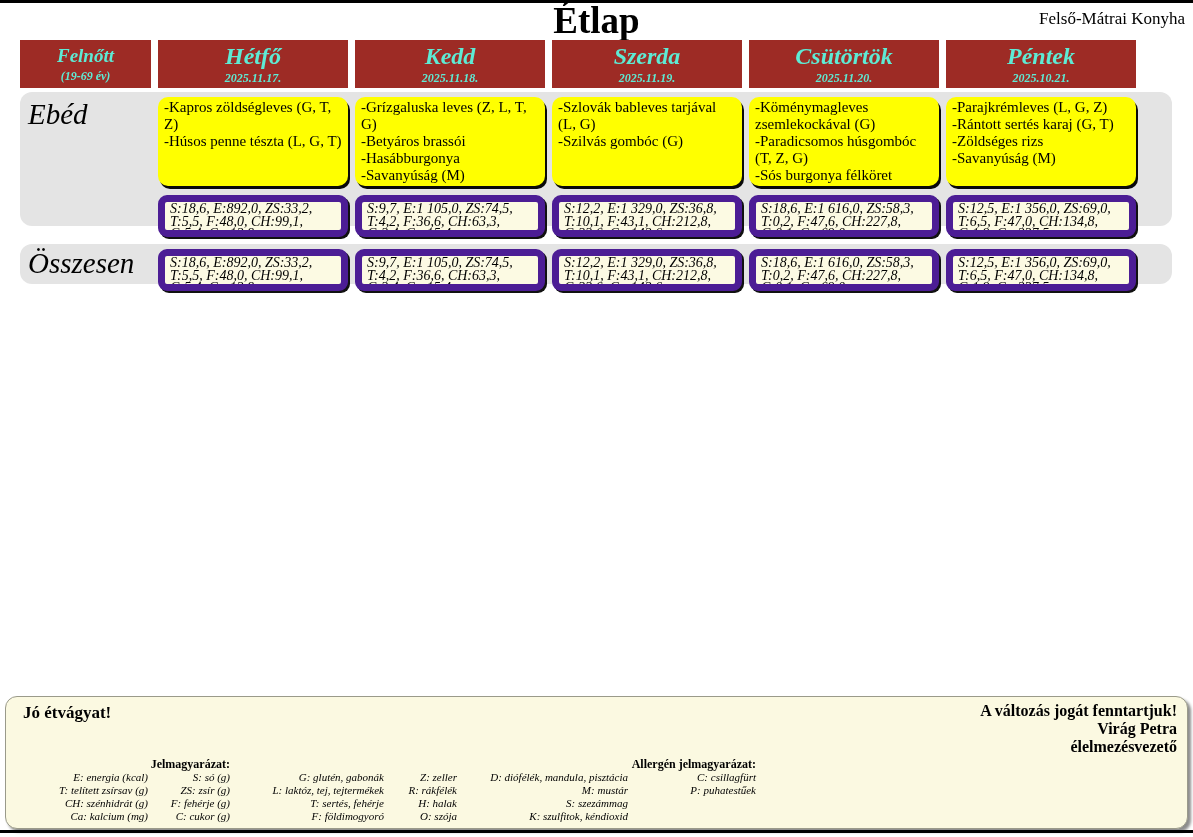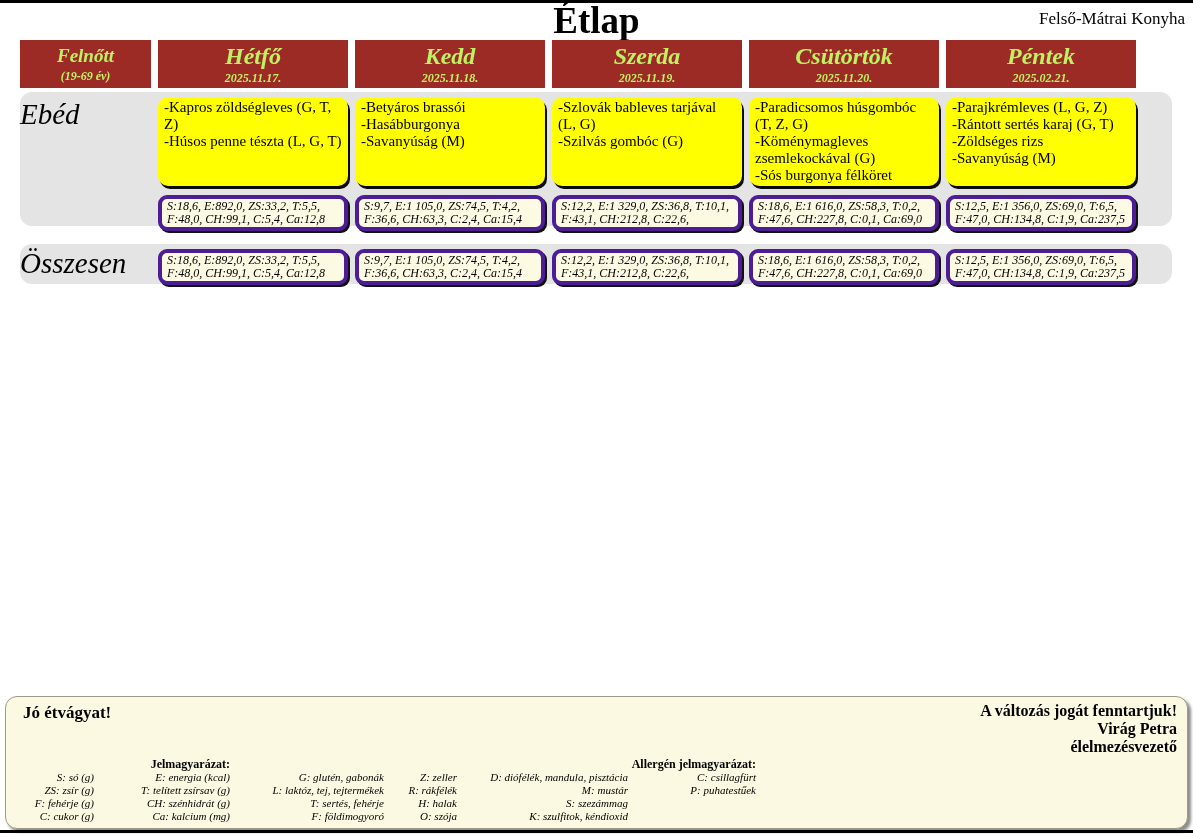--- a/index.html
+++ b/index.html
@@ -22,49 +22,49 @@
 
   
   .cols {
     display:grid;
     grid-template-columns:131px repeat(5,190px);
     column-gap:7px;
   }
 
   .header-row { position:absolute; left:20px; top:40px; }
   .hbox {
-    background:#9d2b25; color:#bef264; height:48px; text-align:center;
+    background:#9d2b25; color:#5eead4; height:48px; text-align:center;
     display:flex; flex-direction:column; justify-content:center;
   }
   .hname { font-size:24px; font-weight:bold; font-style:italic; line-height:26px; }
   .hname.small { font-size:19px; line-height:22px; }
   .hdate { font-size:12px; font-weight:bold; font-style:italic; line-height:14px; margin-top:2px; }
 
   .band {
     position:absolute; left:20px; width:1152px; background:#e4e4e4;
     border-radius:12px;
   }
   .band-lunch { top:92px; height:134px; }
   .band-total { top:244px; height:40px; }
 
   .row-label {
     font-style:italic; font-size:29px; line-height:32px;
-    padding-left:0; padding-top:6px;
+    padding-left:8px; padding-top:6px;
   }
   .band-total .row-label { padding-top:3px; }
 
   .menu-box {
     margin-top:5px; height:83px; background:#ffff00; border-radius:10px;
     box-shadow:2px 3px 0 #0a0a0a; padding:2px 6px 4px 6px;
     font-size:15px; line-height:17px; overflow:hidden;
   }
   .nutri-box {
-    margin-top:9px; background:#fcfae3; border:4px solid #4c1d95; border-radius:9px;
+    margin-top:9px; background:#fcfae3; border:7px solid #4c1d95; border-radius:9px;
     box-shadow:2px 2px 0 #111; padding:1px 5px 2px 5px;
-    font-size:12px; font-style:italic; line-height:12.5px; height:25px; overflow:hidden;
+    font-size:14px; font-style:italic; line-height:12.5px; height:25px; overflow:hidden;
   }
   .band-total .nutri-box { margin-top:5px; }
 
   .footer-box {
     position:absolute; left:5px; top:696px; width:1181px; height:131px;
     background:#fbf9e1; border:1px solid #9a9a8a; border-radius:12px;
     box-shadow:3px 3px 3px rgba(0,0,0,0.45);
   }
   .greeting { position:absolute; left:17px; top:6px; font-size:17px; font-weight:bold; }
   .rights-block {
@@ -106,56 +106,57 @@
     <div class="hbox">
       <div class="hname">Szerda</div>
       <div class="hdate">2025.11.19.</div>
     </div>
     <div class="hbox">
       <div class="hname">Csütörtök</div>
       <div class="hdate">2025.11.20.</div>
     </div>
     <div class="hbox">
       <div class="hname">Péntek</div>
-      <div class="hdate">2025.02.21.</div>
+      <div class="hdate">2025.10.21.</div>
     </div>
   </div>
 
   <div class="band band-lunch cols">
     <div class="row-label">Ebéd</div>
 
     <div>
       <div class="menu-box">
         <div class="menu-item">-Kapros zöldségleves (G, T, Z)</div>
         <div class="menu-item">-Húsos penne tészta (L, G, T)</div>
       </div>
       <div class="nutri-box">S:18,6, E:892,0, ZS:33,2, T:5,5, F:48,0, CH:99,1, C:5,4, Ca:12,8</div>
     </div>
 
     <div>
       <div class="menu-box">
+        <div class="menu-item">-Grízgaluska leves (Z, L, T, G)</div>
         <div class="menu-item">-Betyáros brassói</div>
         <div class="menu-item">-Hasábburgonya</div>
         <div class="menu-item">-Savanyúság (M)</div>
       </div>
       <div class="nutri-box">S:9,7, E:1 105,0, ZS:74,5, T:4,2, F:36,6, CH:63,3, C:2,4, Ca:15,4</div>
     </div>
 
     <div>
       <div class="menu-box">
         <div class="menu-item">-Szlovák bableves tarjával (L, G)</div>
         <div class="menu-item">-Szilvás gombóc  (G)</div>
       </div>
       <div class="nutri-box">S:12,2, E:1 329,0, ZS:36,8, T:10,1, F:43,1, CH:212,8, C:22,6, Ca:142,6</div>
     </div>
 
     <div>
       <div class="menu-box">
+        <div class="menu-item">-Köménymagleves zsemlekockával (G)</div>
         <div class="menu-item">-Paradicsomos húsgombóc (T, Z, G)</div>
-        <div class="menu-item">-Köménymagleves zsemlekockával (G)</div>
         <div class="menu-item">-Sós burgonya félköret</div>
       </div>
       <div class="nutri-box">S:18,6, E:1 616,0, ZS:58,3, T:0,2, F:47,6, CH:227,8, C:0,1, Ca:69,0</div>
     </div>
 
     <div>
       <div class="menu-box">
         <div class="menu-item">-Parajkrémleves (L, G, Z)</div>
         <div class="menu-item">-Rántott sertés karaj (G, T)</div>
         <div class="menu-item">-Zöldséges rizs</div>
@@ -190,31 +191,31 @@
     <div class="rights-block">
       <div>A változás jogát fenntartjuk!</div>
       <div>Virág Petra</div>
       <div>élelmezésvezető</div>
     </div>
 
     <div class="legend-area">
       <div>
         <div class="legend-title">Jelmagyarázat:</div>
         <div class="legend-cols">
+          <div class="legend-col lg-w2">
+            <div>E: energia (kcal)</div>
+            <div>T: telített zsírsav (g)</div>
+            <div>CH: szénhidrát (g)</div>
+            <div>Ca: kalcium (mg)</div>
+          </div>
           <div class="legend-col lg-w1">
             <div>S: só (g)</div>
             <div>ZS: zsír (g)</div>
             <div>F: fehérje (g)</div>
             <div>C: cukor (g)</div>
-          </div>
-          <div class="legend-col lg-w2">
-            <div>E: energia (kcal)</div>
-            <div>T: telített zsírsav (g)</div>
-            <div>CH: szénhidrát (g)</div>
-            <div>Ca: kalcium (mg)</div>
           </div>
         </div>
       </div>
 
       <div class="legend-block-2">
         <div class="legend-title">Allergén jelmagyarázat:</div>
         <div class="legend-cols">
           <div class="legend-col al-w1">
             <div>G: glutén, gabonák</div>
             <div>L: laktóz, tej, tejtermékek</div>

